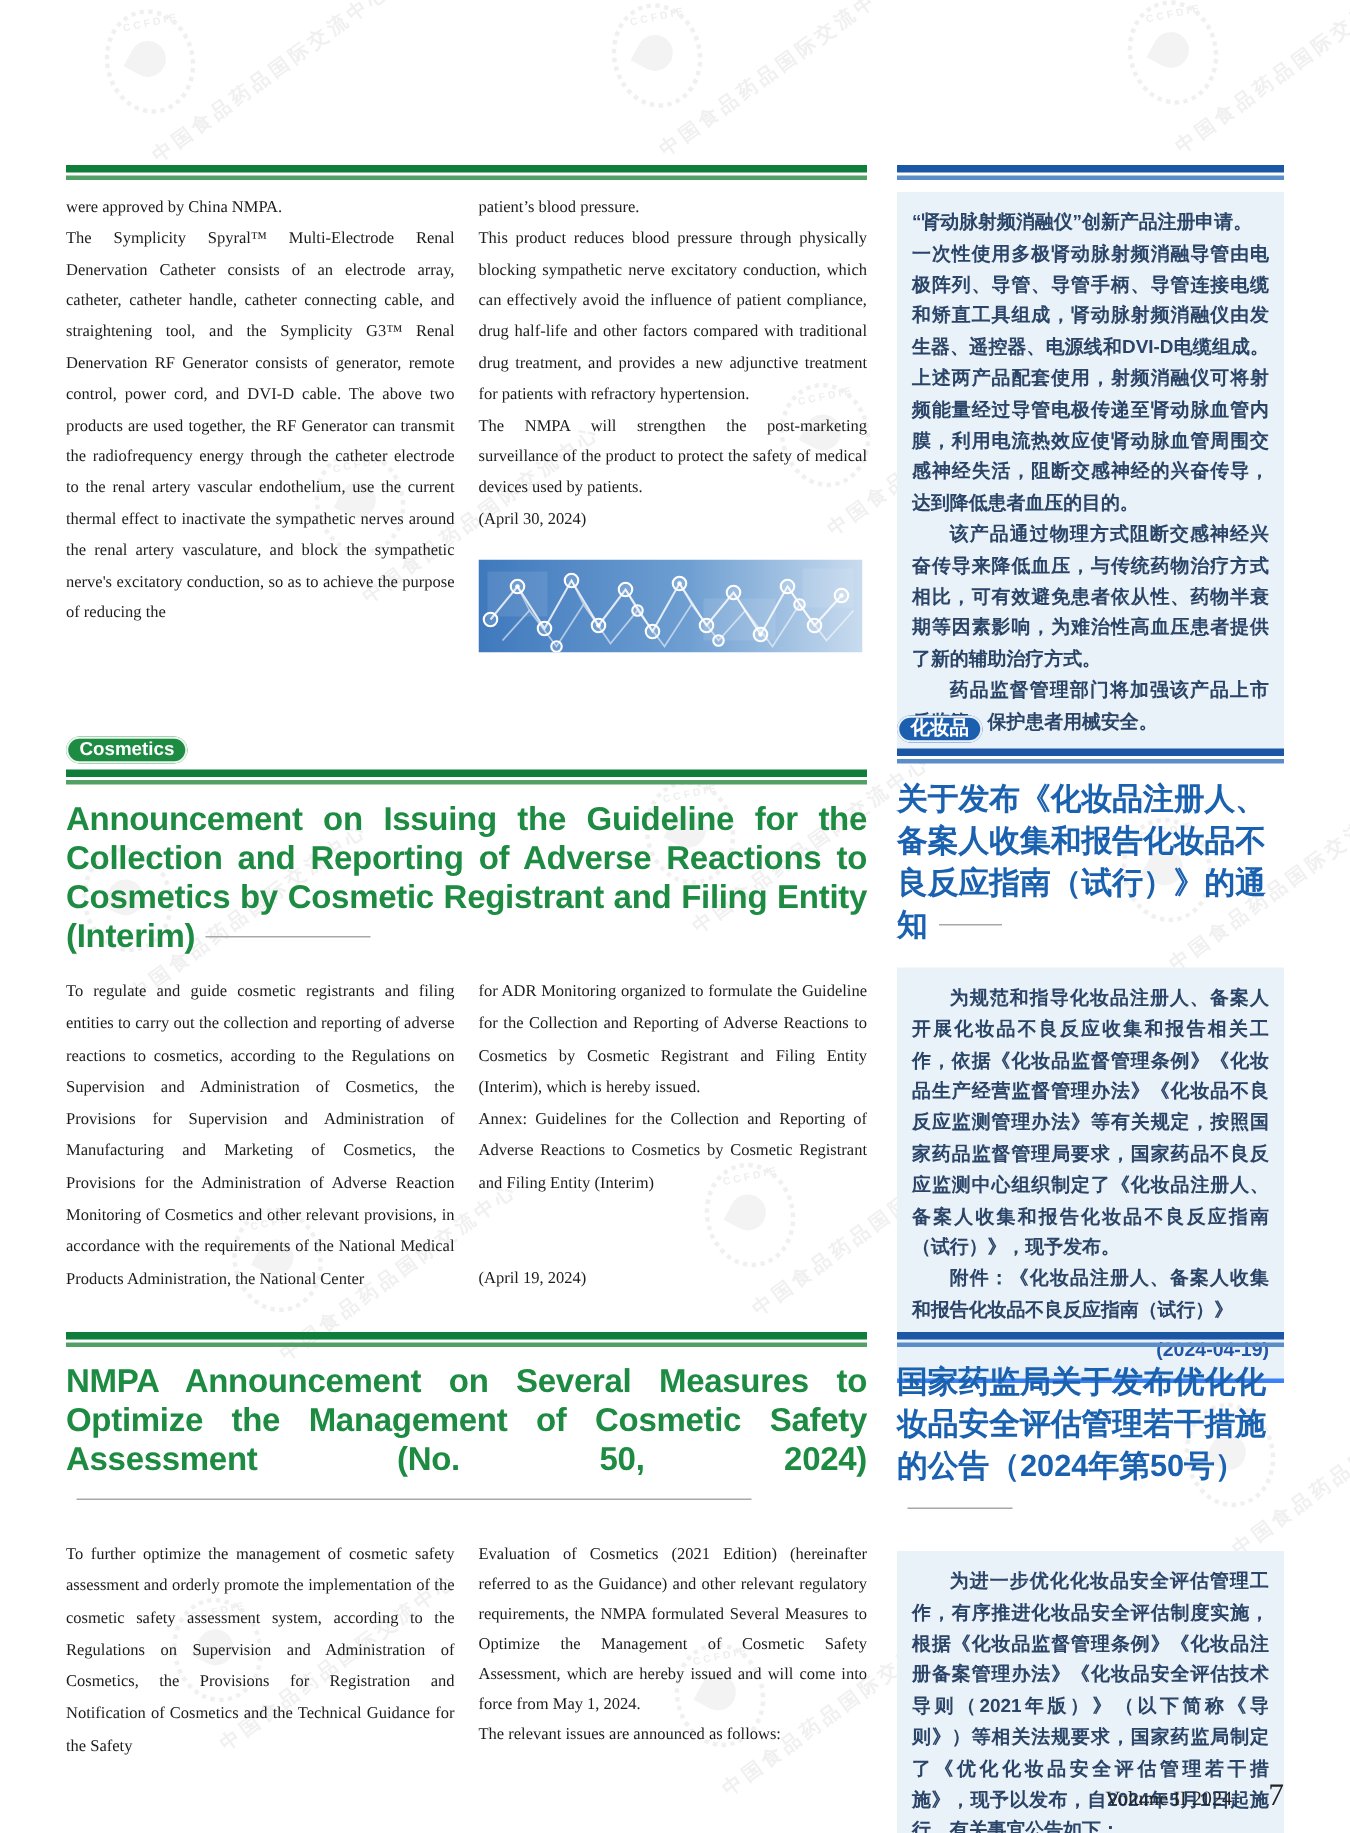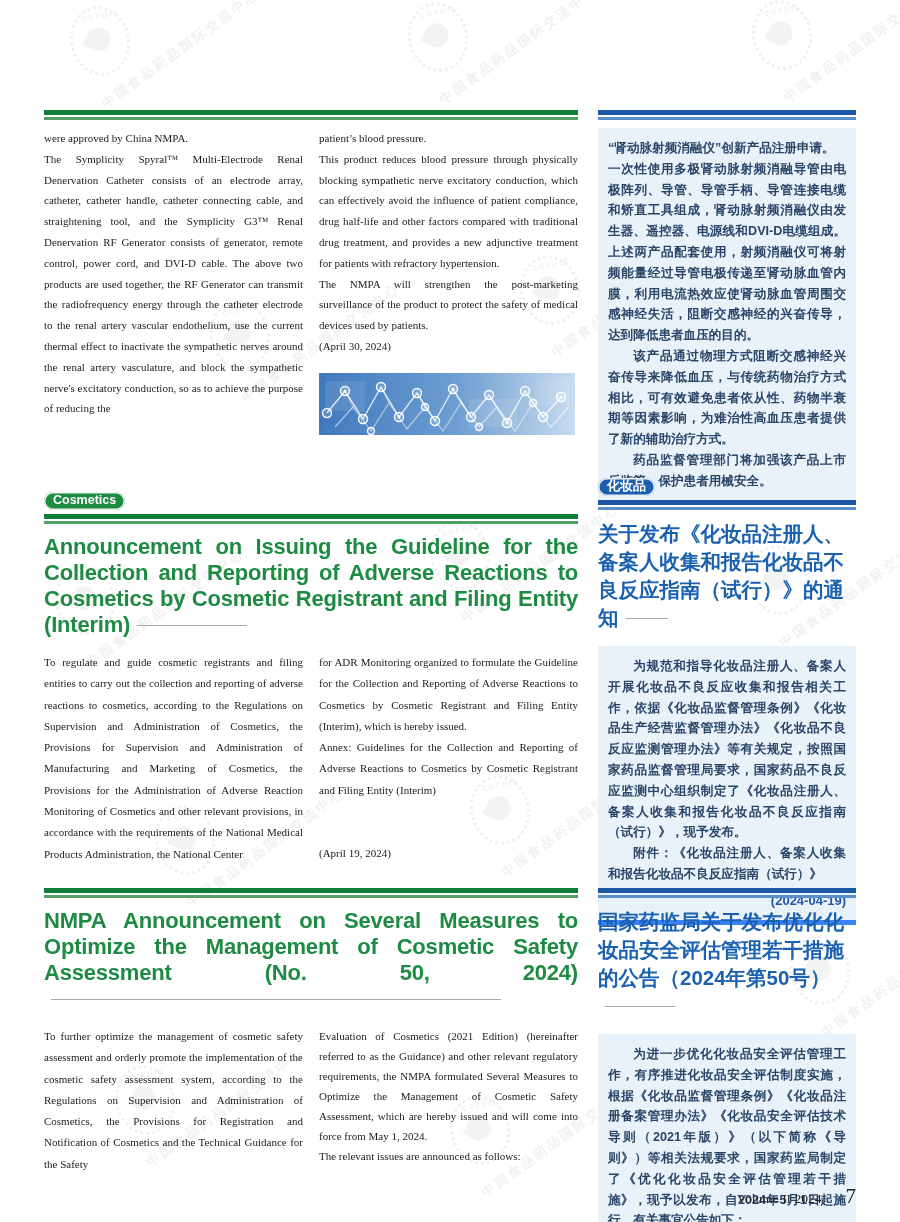--- a/index.html
+++ b/index.html
@@ -37,21 +37,21 @@
   .date-en{color:#2456a8;text-align:right;font-size:14px;margin:14px 0 0;}
 
   .h-en{font-family:"Liberation Sans",sans-serif;font-weight:bold;color:#1e8b43;
       font-size:22px;line-height:26px;margin-top:10px;letter-spacing:-.2px;text-align:justify;}
   .h-cn{font-family:"Liberation Sans",sans-serif;font-weight:bold;color:#1a61b0;
       font-size:20.5px;line-height:28px;margin-top:10px;}
   .tl{display:inline-block;border-top:1.5px solid #a8a8a8;height:2px;margin-left:7px;vertical-align:4px;}
   .tl-a{width:110px;} .tl-b{width:42px;} .tl-c{width:450px;} .tl-d{width:70px;}
 
   .cnbox{background:#e9f1f9;padding:10px 10px 8px;margin-top:8px;}
-  .cnbox.bordered{border-bottom:5px solid #3b82f6;}
+  .cnbox.bordered{border-bottom:3px solid #3b82f6;}
   .cnbox p{font-family:"Liberation Sans",sans-serif;font-weight:bold;font-size:12.6px;
       line-height:20.8px;color:#2a4568;text-align:justify;margin:0;}
   .cnbox p.indent{text-indent:2em;}
   .cndate{color:#2456a8 !important;text-align:right !important;font-size:13px !important;margin-top:6px !important;}
 
   .dna{display:block;margin-top:16px;}
 
   
   .footer{position:absolute;top:1184px;right:44px;display:flex;align-items:baseline;gap:24px;}
   .footer .vol{font-size:13.5px;color:#222;}

